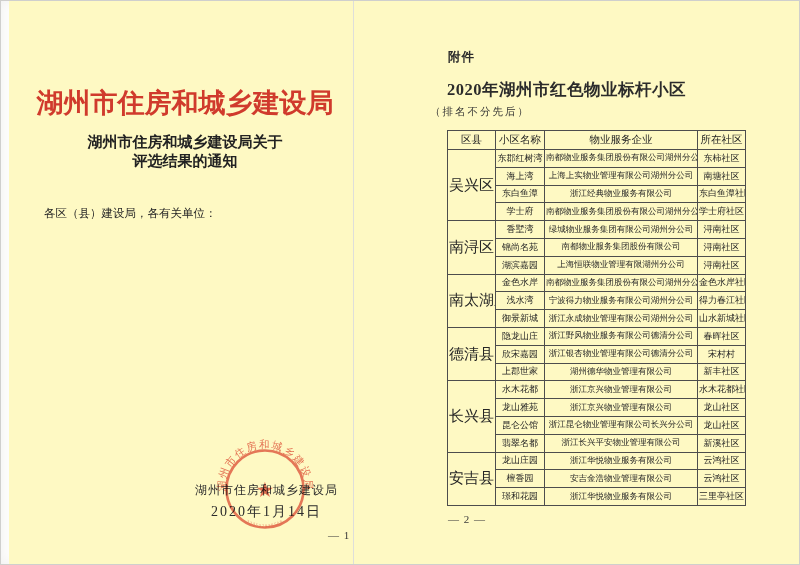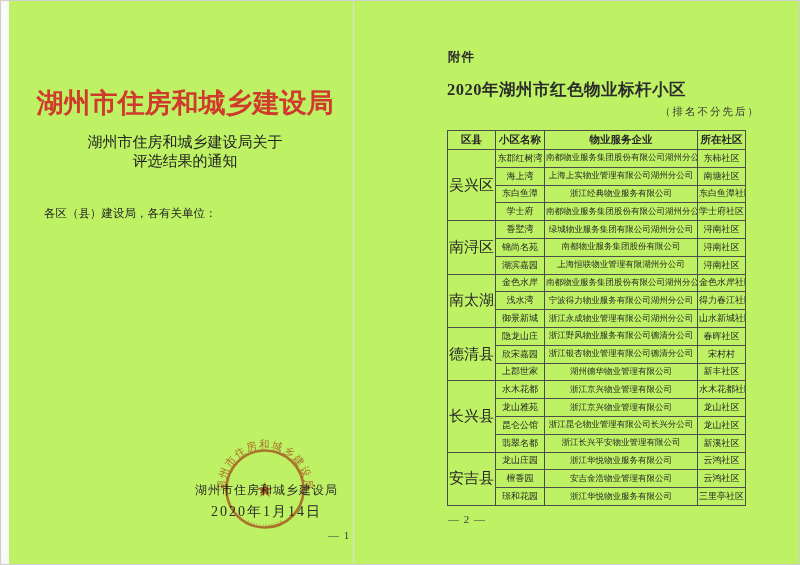--- a/index.html
+++ b/index.html
@@ -3,55 +3,55 @@
 <meta charset="utf-8">
 <style>
   html,body{margin:0;padding:0;background:#ffffff;}
   *{box-sizing:border-box;}
   #scan{
     position:relative;width:800px;height:565px;background:#fdfdfc;
     font-family:"Liberation Serif","DejaVu Serif",serif;color:#2b2b2b;
     border:1px solid #cfcfcd;overflow:hidden;
     box-shadow:inset 0 0 12px rgba(0,0,0,0.05);
   }
-  .page{position:absolute;top:0;height:565px;background:#bef264;}
+  .page{position:absolute;top:0;height:565px;background:#fef9c3;}
   #left-page{left:8px;width:352px;}
   #right-page{left:353px;width:447px;}
   #page-divider{position:absolute;left:352px;top:0;width:2px;height:565px;
     background:linear-gradient(to right,#d8d8d4,#efefec);}
   
   .agency-title{position:absolute;top:84px;left:0;width:100%;text-align:center;
     font-size:27px;font-weight:bold;color:#d03a2c;letter-spacing:0px;}
   .doc-title{position:absolute;top:132px;left:0;width:100%;text-align:center;
-    font-size:15px;font-weight:normal;line-height:18.5px;color:#222;}
+    font-size:15px;font-weight:bold;line-height:18.5px;color:#222;}
   .body-text{position:absolute;top:203px;left:35px;width:312px;
     font-size:11.5px;line-height:19.4px;text-align:justify;color:#262626;}
   .body-text p{margin:0;}
   .body-text p.indent{text-indent:2em;}
   .signature-block{position:absolute;top:479px;left:155px;width:205px;
     text-align:center;}
   .signature-line{font-size:12px;line-height:21px;letter-spacing:1px;}
   .date-line{font-size:14px;line-height:21px;letter-spacing:2px;}
   .seal{position:absolute;left:201px;top:433px;width:110px;height:110px;
     mix-blend-mode:multiply;opacity:0.9;}
   .page-num{font-size:11px;color:#3a3a3a;letter-spacing:1px;}
   #page-num-1{position:absolute;top:528px;left:308px;width:60px;text-align:center;}
   
   .attachment-label{position:absolute;top:48px;left:94px;
     font-size:12.5px;font-weight:bold;letter-spacing:1px;}
   .table-title{position:absolute;top:78px;left:93px;width:298px;
     font-size:16.5px;font-weight:bold;letter-spacing:0.5px;}
-  .table-subtitle{position:absolute;top:104px;left:108px;width:298px;text-align:right;
+  .table-subtitle{position:absolute;top:104px;left:76px;width:298px;text-align:left;
     font-size:10.5px;letter-spacing:2px;color:#333;}
   .benchmark-table{position:absolute;top:129px;left:93px;width:298px;
     border-collapse:collapse;table-layout:fixed;}
   .benchmark-table th,.benchmark-table td{
     border:1px solid #4d4d4d;text-align:center;vertical-align:middle;
     padding:0 1px;overflow:hidden;white-space:nowrap;color:#262626;}
-  .benchmark-table th{height:19px;font-size:10.5px;font-weight:bold;}
+  .benchmark-table th{height:19px;font-size:10.5px;font-weight:normal;}
   .benchmark-table td{height:17.8px;font-size:9px;}
   .benchmark-table td.company{font-size:8.5px;}
   .benchmark-table td.district{font-size:15px;}
   #page-num-2{position:absolute;top:512px;left:94px;width:60px;text-align:left;}
 </style>
 </head>
 <body>
 
 <div id="scan">
 

